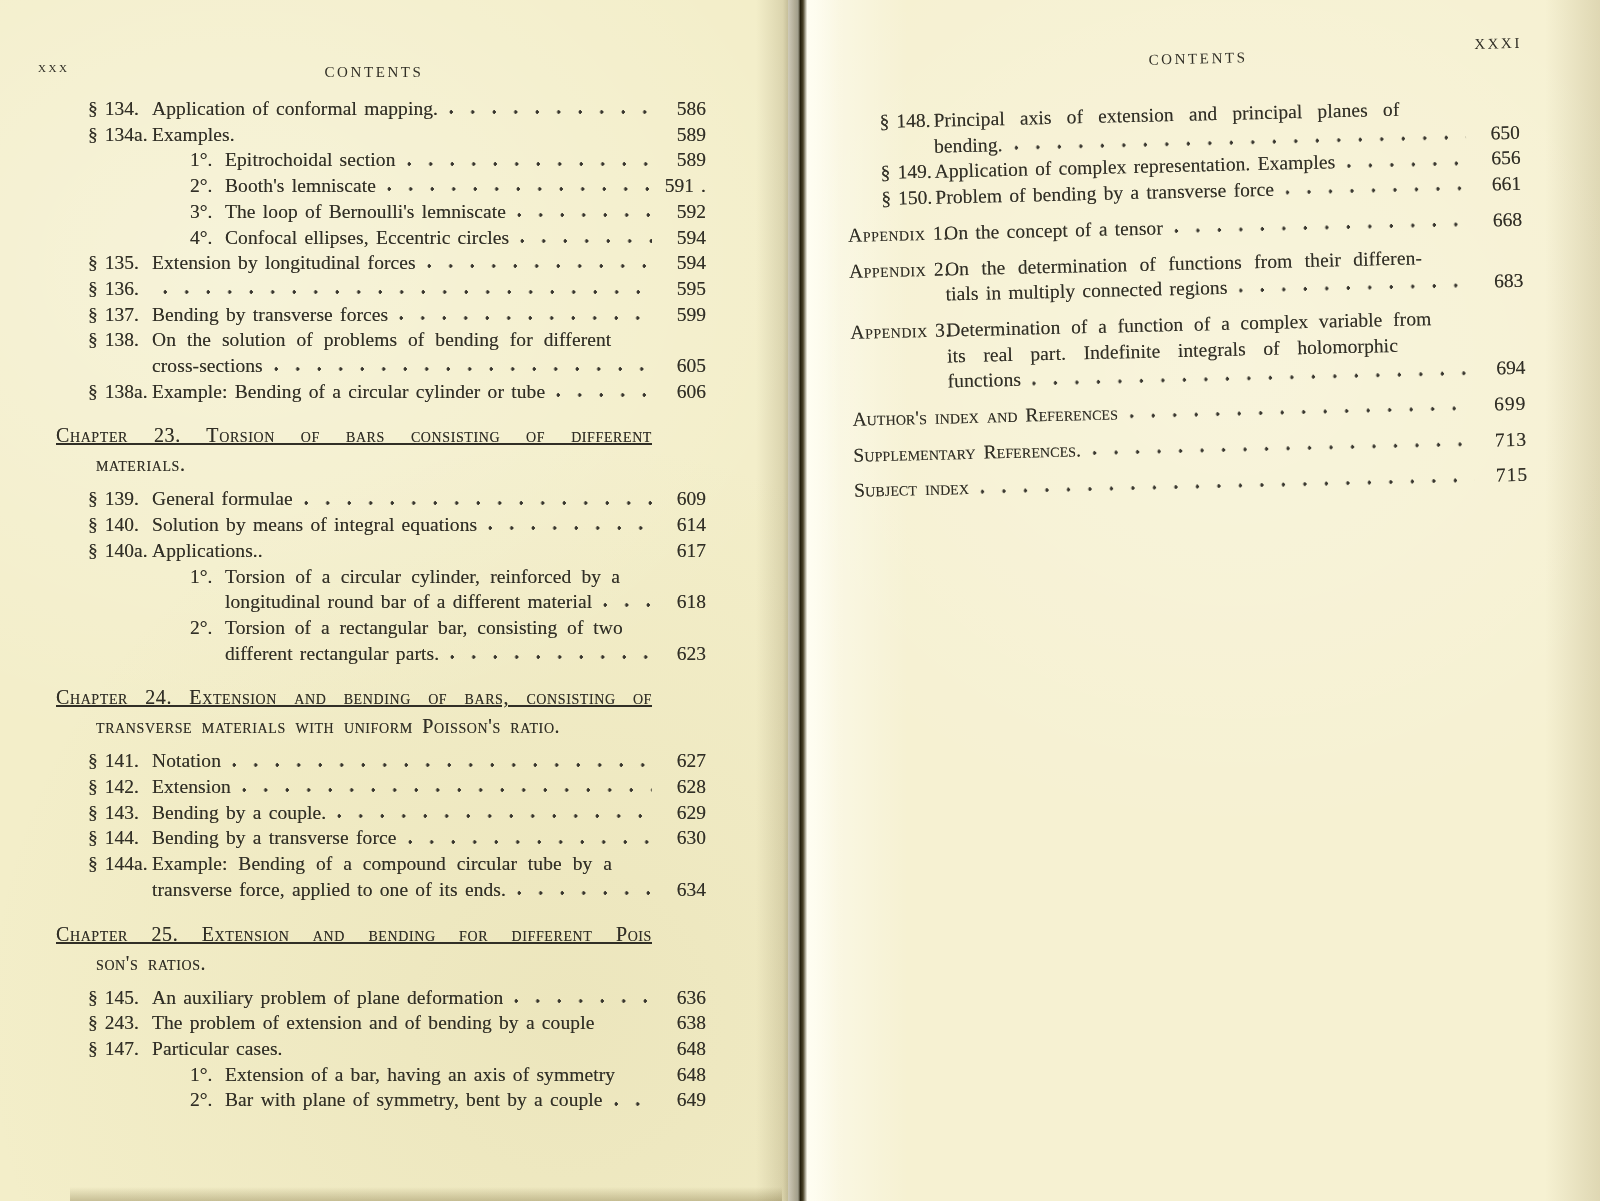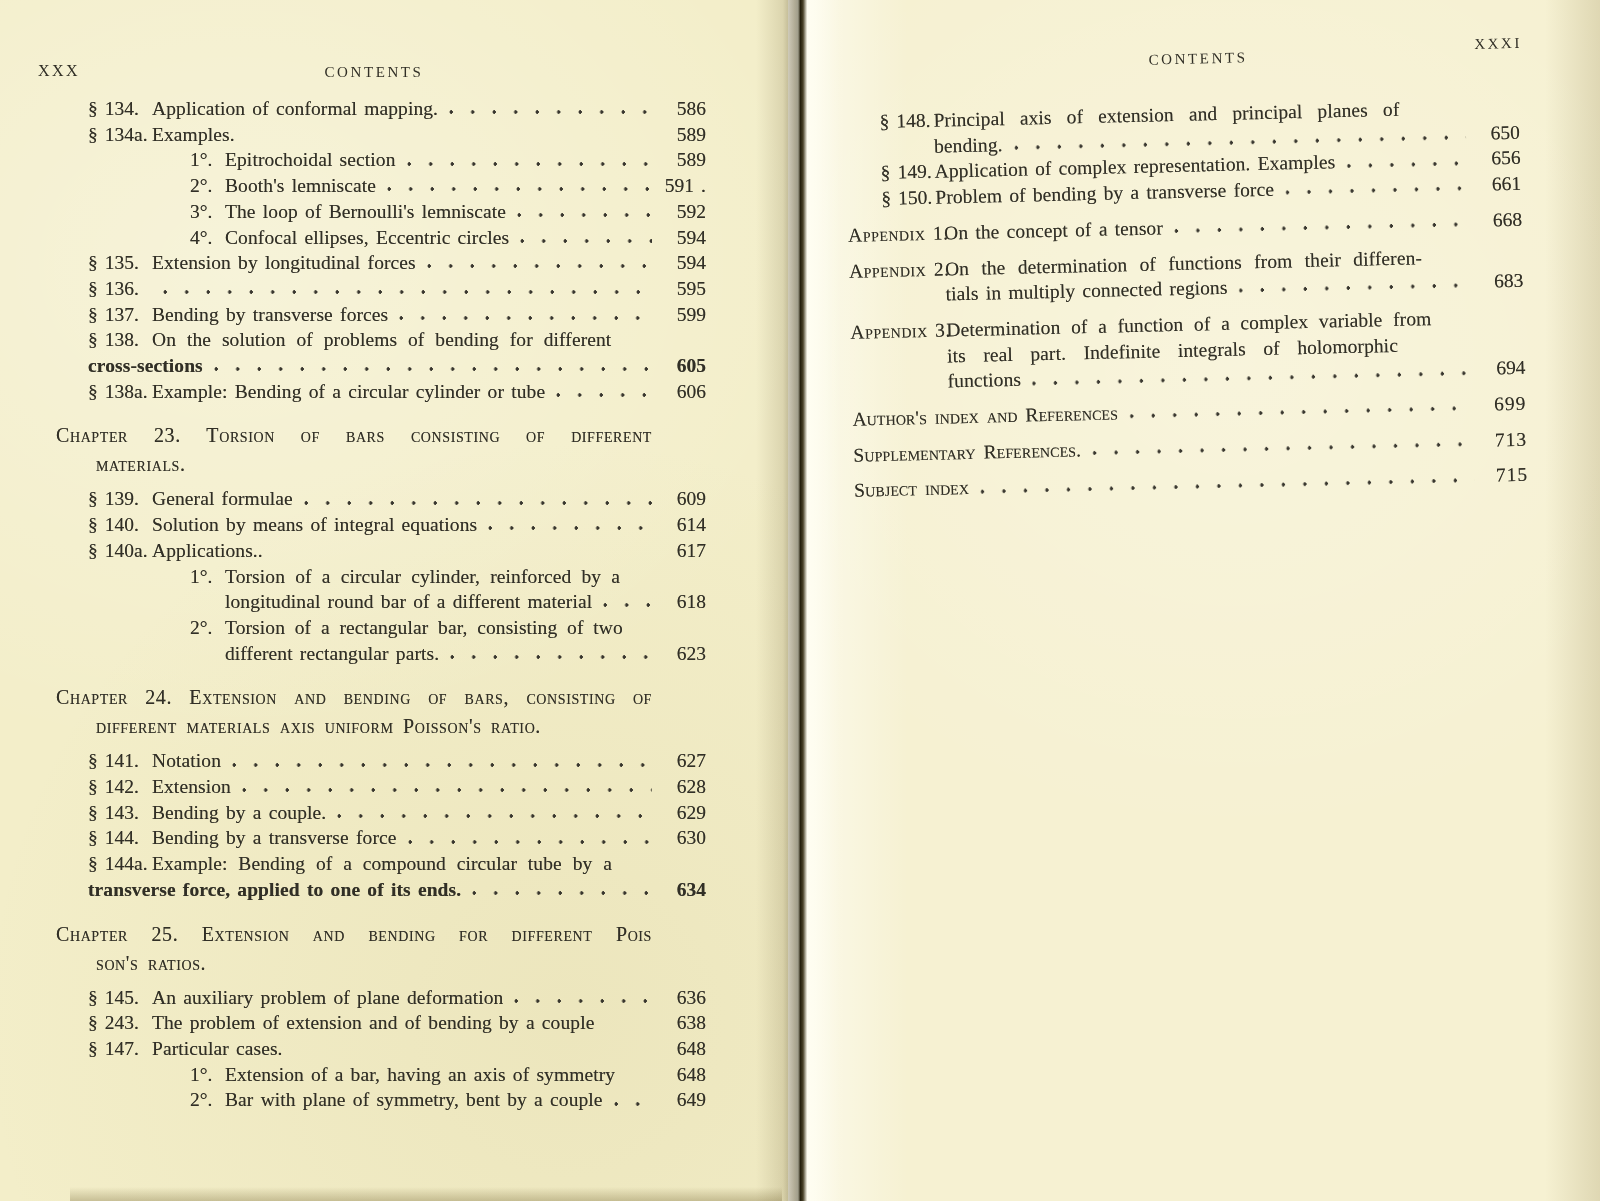--- a/index.html
+++ b/index.html
@@ -41,21 +41,21 @@
       #35301576 50%,
       #241f0c 53%,
       #4a432a 56%,
       rgba(255,254,242,0.95) 61%,
       rgba(255,254,242,0.45) 78%,
       rgba(255,254,242,0) 100%);
   }
   
   .running-head{font-size:15px;letter-spacing:2.6px;word-spacing:3px;}
   .rh-left{position:absolute;left:88px;top:64px;width:572px;text-align:center;}
-  .folio{font-size:16px;letter-spacing:2.5px;}
+  .folio{font-size:11px;letter-spacing:2.5px;}
   .folio-left{position:absolute;left:38px;top:62px;}
   .rh-right{text-align:center;width:100%;}
   .folio-right{position:absolute;right:-4px;top:-8px;font-size:15px;}
   
   .left-content{position:absolute;left:88px;top:96px;width:618px;}
   .right-content{
     position:absolute;left:90px;top:58px;width:640px;
     transform:rotate(-1.35deg);transform-origin:0 0;
   }
   .right-rows{margin-top:34px;}
@@ -67,37 +67,37 @@
   .row.justify .text{flex:1 1 auto;text-align:justify;text-align-last:justify;}
   .dots{
     flex:1 1 auto;align-self:flex-end;height:4px;margin:0 8px 7.5px 11px;min-width:8px;
     background-image:radial-gradient(circle at 2.2px 2px, rgba(47,45,38,0.95) 1.55px, rgba(47,45,38,0) 1.9px);
     background-size:21.5px 4px;background-repeat:repeat-x;
   }
   .dots.nodots{background:none;}
   .page-num{flex:none;width:46px;text-align:right;white-space:nowrap;}
   
   .row.i1{margin-left:102px;} .row.i1 .lbl{width:35px;}
-  .row.c0{font-weight:bold;}
+  .row.c0{margin-left:64px;}
   .row.c1{margin-left:137px;}
   
   .row.r0 .lbl{width:54px;}
   .row.rc0{margin-left:54px;}
   .row.app{margin-left:-34px;}
   .row.app .lbl{width:96px;font-variant-caps:small-caps;letter-spacing:0.5px;}
   .row.appc{margin-left:62px;}
   .row.idx{margin-left:-34px;font-variant-caps:small-caps;letter-spacing:1px;word-spacing:3px;}
   .row.gap{margin-top:10px;}
   
   .chapter{
     margin:17px 0 7px -32px;width:596px;font-size:20px;line-height:29px;
     font-variant-caps:small-caps;letter-spacing:0.6px;word-spacing:4px;
     text-shadow:0 0 0.5px rgba(49,47,38,0.55);
   }
-  .chapter .l1{text-align:justify;text-align-last:justify;}
+  .chapter .l1{text-align:justify;text-align-last:justify;text-decoration:underline;}
   .chapter .l2{padding-left:40px;}
 </style>
 </head>
 <body>
 
 <div id="spread">
 
   <div class="page left-page">
     <div class="folio folio-left">XXX</div>
     <div class="running-head rh-left">CONTENTS</div>
@@ -211,21 +211,21 @@
           <span class="dots nodots"></span>
           <span class="page-num"></span>
         </div>
         <div class="row c1">
           <span class="text">different rectangular parts.</span>
           <span class="dots"></span>
           <span class="page-num">623</span>
         </div>
         <div class="chapter">
           <div class="l1">Chapter 24. Extension and bending of bars, consisting of</div>
-          <div class="l2">different materials axis uniform Poisson's ratio.</div>
+          <div class="l2">transverse materials with uniform Poisson's ratio.</div>
         </div>
         <div class="row i0">
           <span class="lbl">§ 141.</span>
           <span class="text">Notation</span>
           <span class="dots"></span>
           <span class="page-num">627</span>
         </div>
         <div class="row i0">
           <span class="lbl">§ 142.</span>
           <span class="text">Extension</span>

